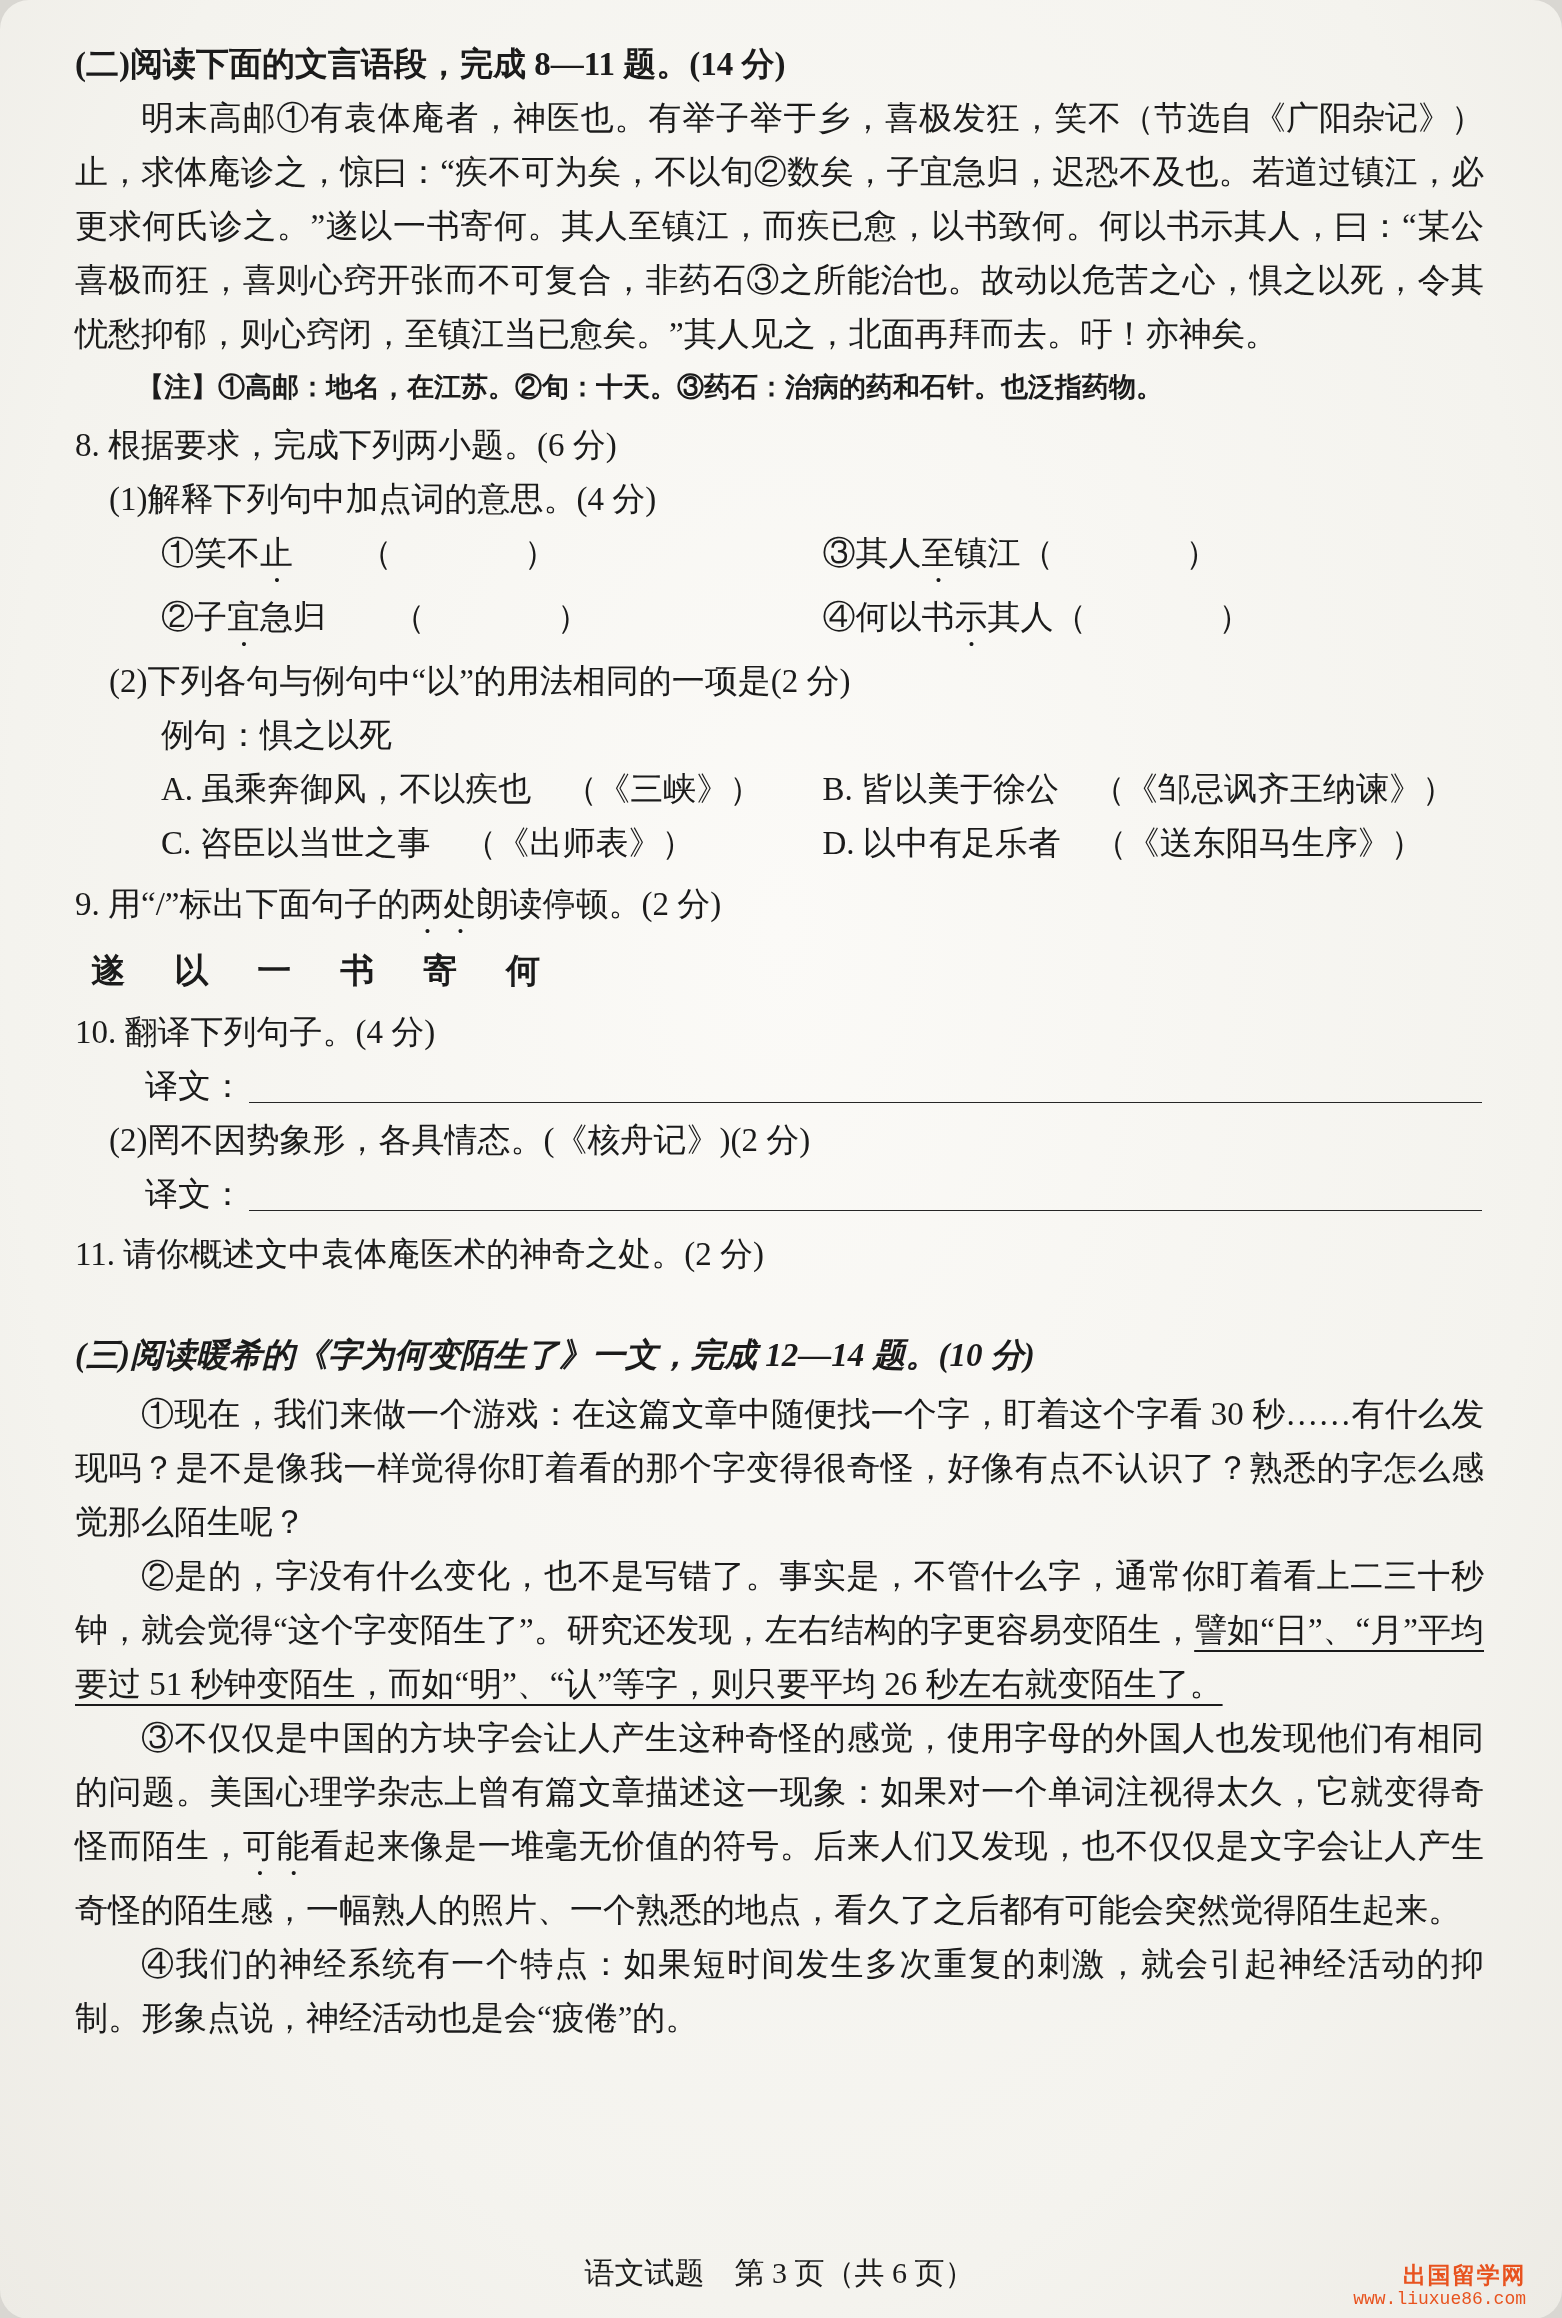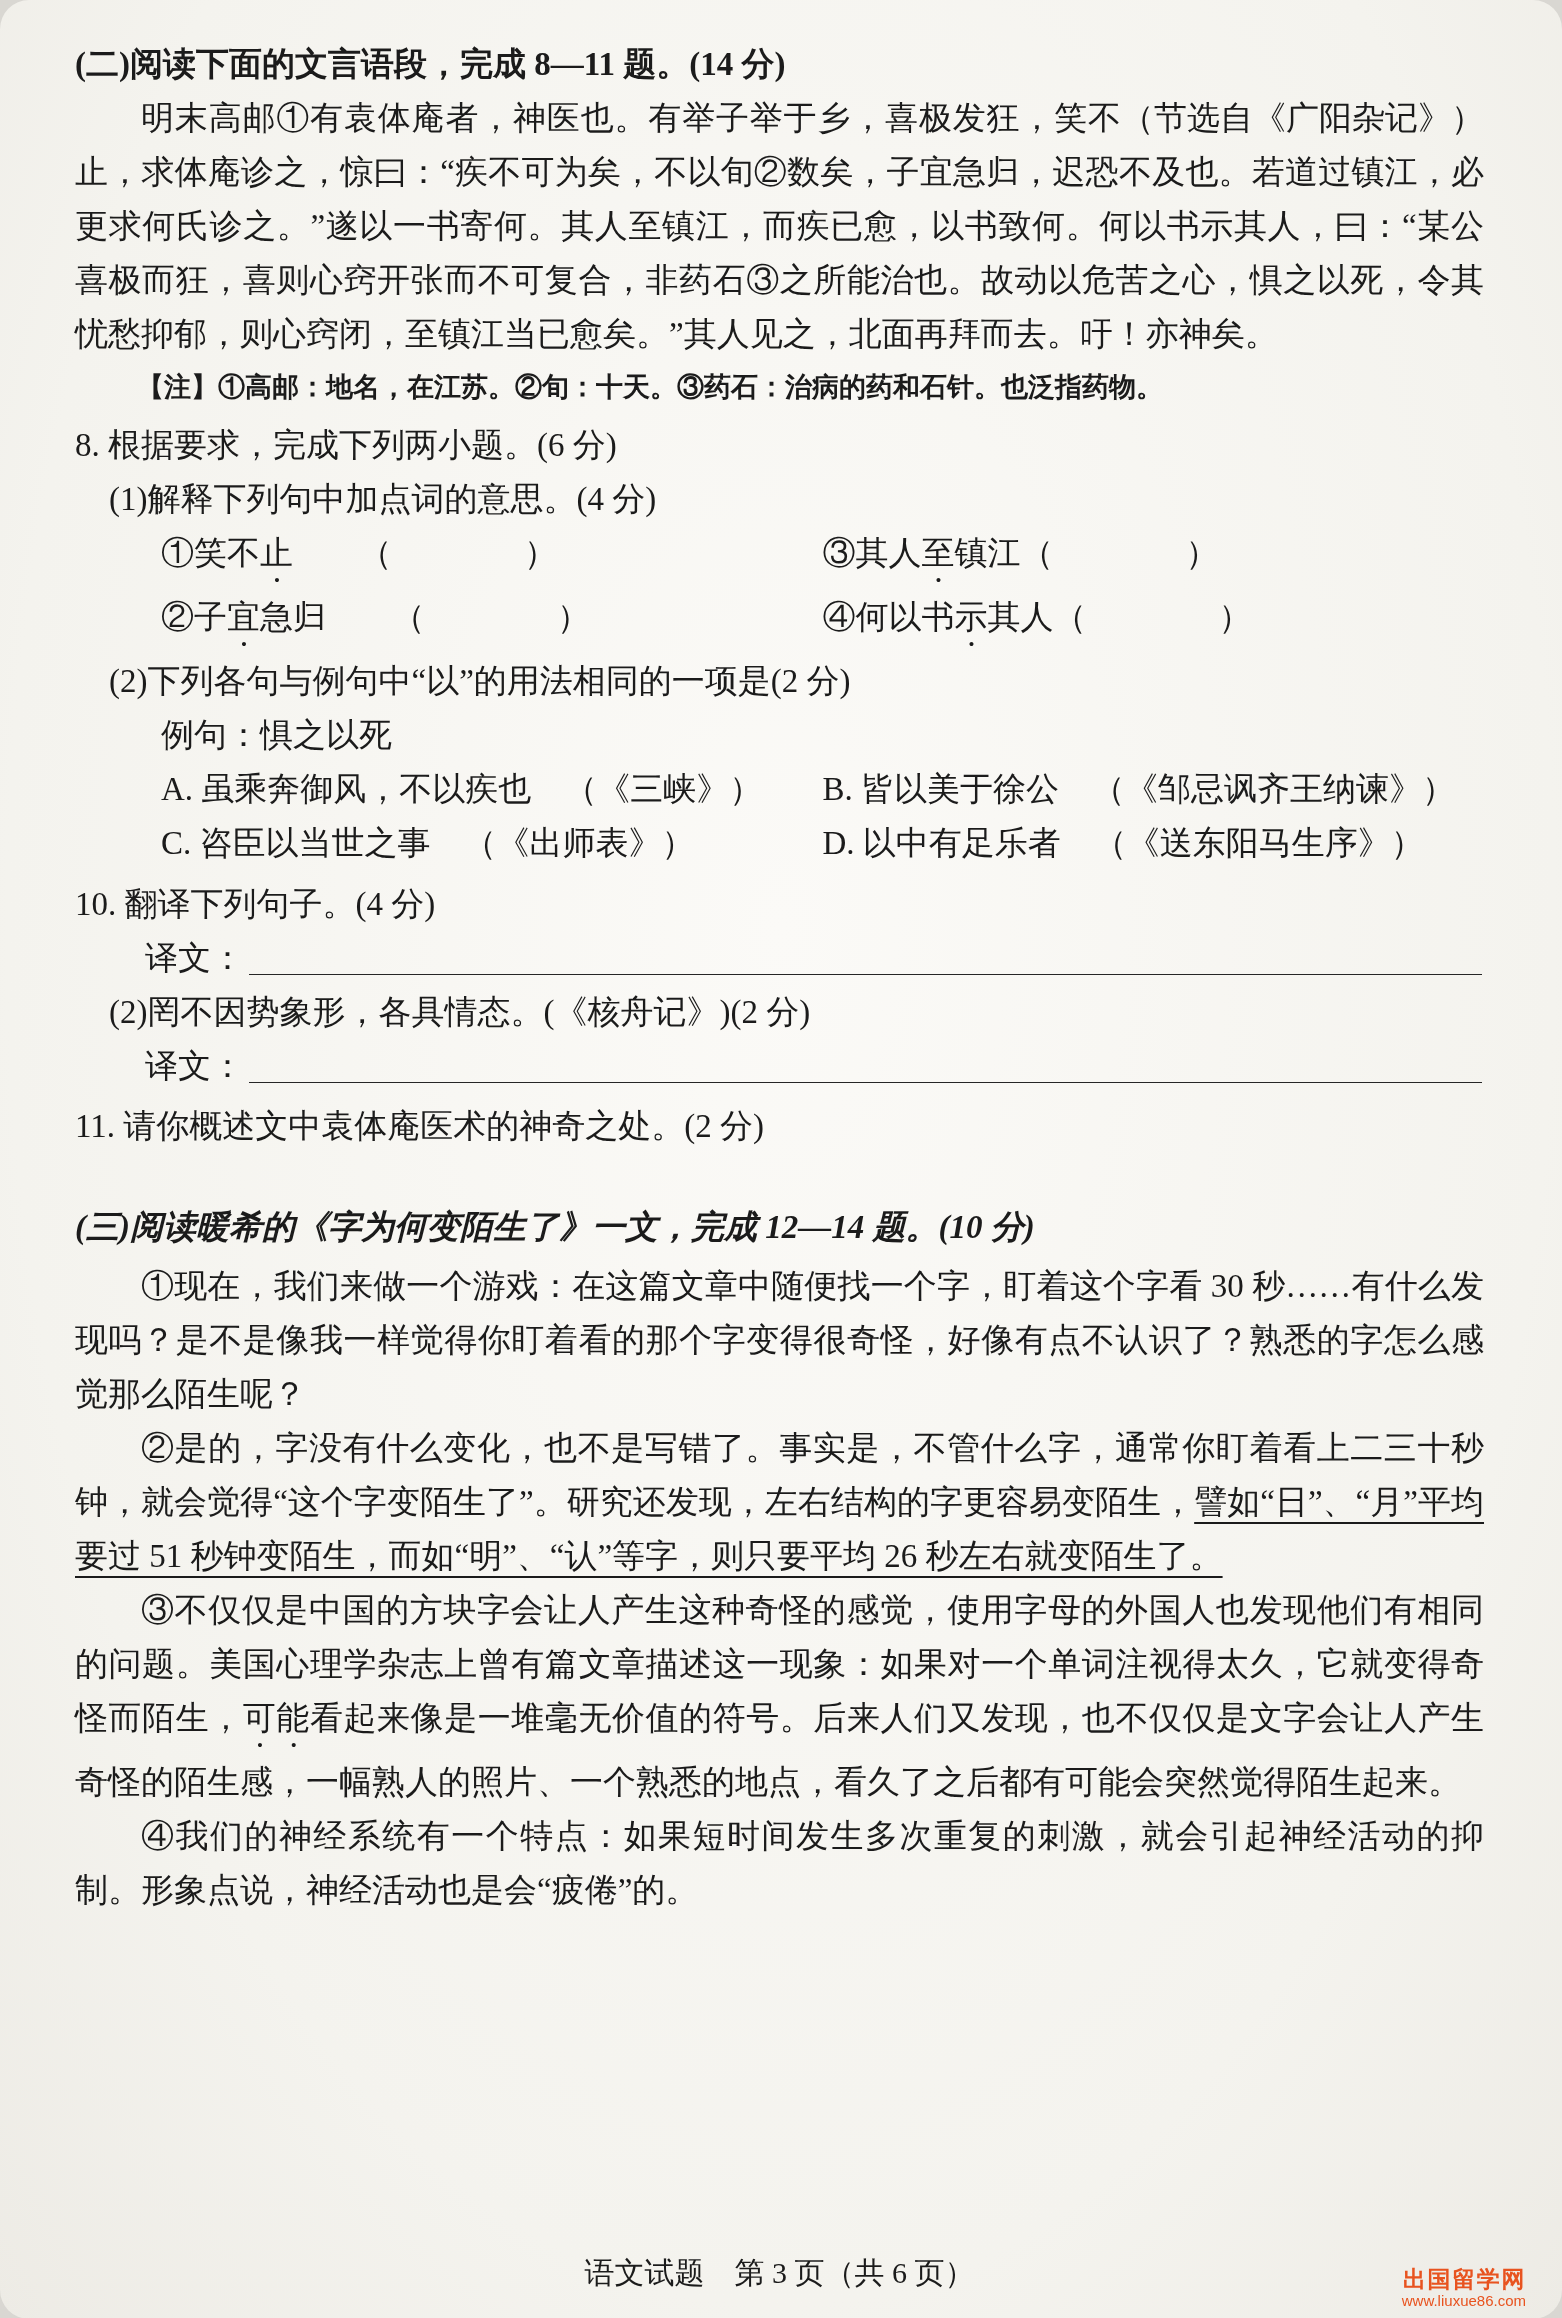--- a/index.html
+++ b/index.html
@@ -42,21 +42,21 @@
   .ul { text-decoration: underline; text-decoration-thickness: 2px; text-underline-offset: 9px; }
   .sec3 { margin-top: 47px; }
   .sec3 .sec-heading { margin-bottom: 4.9px; font-style: italic; }
   footer { margin-top: auto; text-align: center; font-size: 30px; padding-top: 11.4px; }
   .wm {
     position: absolute; right: 36px; bottom: 9.8px;
     text-align: right; line-height: 1.15;
     font-family: "Liberation Sans", "DejaVu Sans", sans-serif;
   }
   .wm .site { font-size: 23px; font-weight: bold; letter-spacing: 1.6px; margin-top: 40px; }
-  .wm .url { font-size: 15px; }
+  .wm .url { font-size: 18px; font-family: Liberation Mono, monospace; }
 </style>
 </head>
 <body>
 
 <div class="page">
 
   <section>
     <div class="sec-heading">(二)阅读下面的文言语段，完成 8—11 题。(14 分)</div>
 
     <p class="passage"><span class="attr">（节选自《广阳杂记》）</span><span>明末高邮①有袁体庵者，神医也。有举子举于乡，喜极发狂，笑不止，求体庵诊之，惊曰：“疾不可为矣，不以旬②数矣，子宜急归，迟恐不及也。若道过镇江，必更求何氏诊之。”遂以一书寄何。其人至镇江，而疾已愈，以书致何。何以书示其人，曰：“某公喜极而狂，喜则心窍开张而不可复合，非药石③之所能治也。故动以危苦之心，惧之以死，令其忧愁抑郁，则心窍闭，至镇江当已愈矣。”其人见之，北面再拜而去。吁！亦神矣。</span></p>
@@ -77,20 +77,24 @@
       <div class="ind1">(2)下列各句与例句中“以”的用法相同的一项是(2 分)</div>
       <div class="ind2">例句：惧之以死</div>
       <div class="grid2 ind2">
         <div>A. 虽乘奔御风，不以疾也　（《三峡》）</div>
         <div>B. 皆以美于徐公　（《邹忌讽齐王纳谏》）</div>
         <div>C. 咨臣以当世之事　（《出师表》）</div>
         <div>D. 以中有足乐者　（《送东阳马生序》）</div>
       </div>
     </div>
 
+    <div class="q">
+      <div><span>9. 用“/”标出下面句子的</span><span class="em-dot">两处</span><span>朗读停顿。(2 分)</span></div>
+      <div class="pause-line">遂　以　一　书　寄　何</div>
+    </div>
 
     <div class="q">
       <div>10. 翻译下列句子。(4 分)</div>
       <div class="trans">
         <span class="label">译文：</span>
         <span class="blank"></span>
       </div>
       <div class="ind1">(2)罔不因势象形，各具情态。(《核舟记》)(2 分)</div>
       <div class="trans">
         <span class="label">译文：</span>

